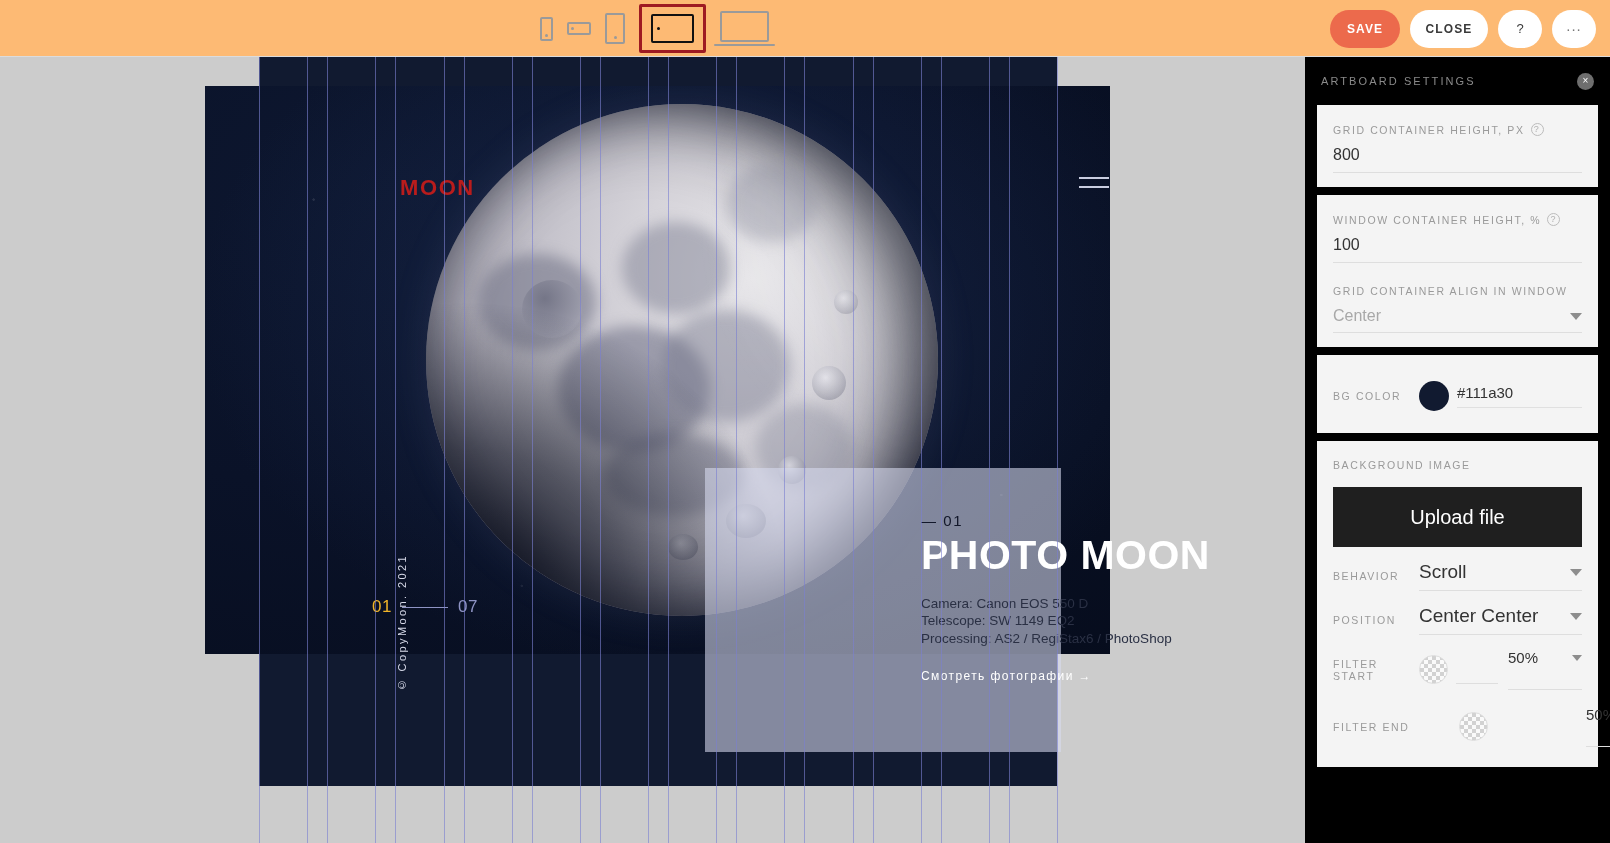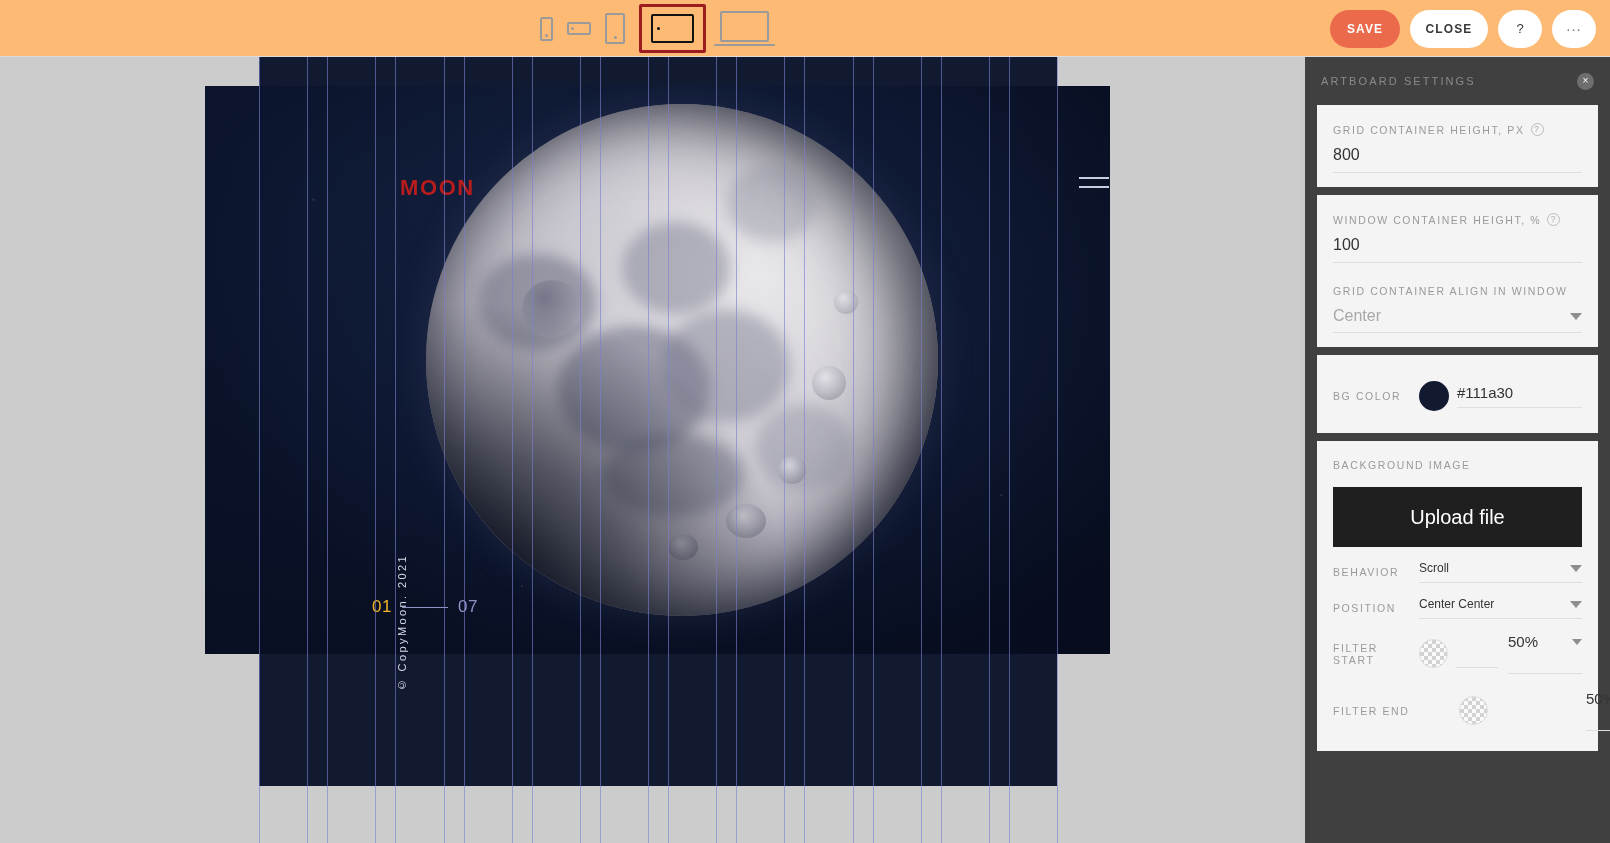--- a/index.html
+++ b/index.html
@@ -175,21 +175,21 @@
   #info-specs { margin-top: 16px; color: #2a3044; font-size: 13.5px; line-height: 1.28; white-space: nowrap;}
   #info-cta {
     margin-top: 22px; color: #ffffff; font-size: 12px;
     letter-spacing: 1.4px; white-space: nowrap; cursor: pointer;
   }
 
   
   #settings-panel {
     position: absolute; right: 0; top: 57px;
     width: 305px; height: 786px;
-    background: #404040;
+    background: #000000;
     z-index: 40;
   }
   #panel-head {
     height: 48px; display:flex; align-items:center;
     padding: 0 16px; justify-content: space-between;
   }
   #panel-title { font-size: 11px; letter-spacing: 2.1px; color: #8a8a8a; }
   #panel-close {
     width: 17px; height: 17px; border-radius: 50%; background: #6e6e6e;
     color:#fff; font-size: 10px; display:flex; align-items:center;
@@ -237,21 +237,21 @@
     border: none; font-size: 20px; cursor:pointer; margin: 6px 0 14px 0;
     font-family: "Liberation Sans", sans-serif;
   }
   .opt-row {
     display:flex; align-items:center; margin-bottom: 14px;
   }
   .opt-label { font-size: 10.5px; letter-spacing: 1.6px; color:#9a9a9a;
                width: 86px; flex:none; }
   .opt-ctrl { flex:1; display:flex; align-items:center; justify-content:space-between;
               border-bottom: 1px solid #dedede; padding-bottom: 7px; cursor:pointer;}
-  .opt-val { font-size: 12px; color:#333; }
+  .opt-val { font-size: 19px; color:#333; }
 
   .filter-row { display:flex; align-items:center; margin-bottom: 16px; }
   .checker {
     width: 29px; height: 29px; border-radius: 50%; flex:none;
     border: 1px solid #dcdcdc; cursor:pointer;
     background-image:
       linear-gradient(45deg, #d2d2d2 25%, transparent 25%, transparent 75%, #d2d2d2 75%),
       linear-gradient(45deg, #d2d2d2 25%, transparent 25%, transparent 75%, #d2d2d2 75%);
     background-size: 8px 8px;
     background-position: 0 0, 4px 4px;
@@ -339,20 +339,32 @@
     </div>
 
   <div id="copyright">© CopyMoon. 2021</div>
 
   <div id="pager">
     <span class="cur">01</span>
     <span class="bar"></span>
     <span class="tot">07</span>
   </div>
 
+  <div id="info-card">
+    <div id="info-inner">
+      <div id="info-index">— 01</div>
+      <div id="info-title">PHOTO MOON</div>
+      <div id="info-specs">
+        <div>Camera: Canon EOS 550 D</div>
+        <div>Telescope: SW 1149 EQ2</div>
+        <div>Processing: AS2 / RegiStax6 / PhotoShop</div>
+      </div>
+      <div id="info-cta">Смотреть фотографии →</div>
+    </div>
+  </div>
 
   <div id="grid-overlay">
       <div class="grid-line" style="left: 259px;"></div>
       <div class="grid-line" style="left: 307.167px;"></div>
       <div class="grid-line" style="left: 327.167px;"></div>
       <div class="grid-line" style="left: 375.333px;"></div>
       <div class="grid-line" style="left: 395.333px;"></div>
       <div class="grid-line" style="left: 443.5px;"></div>
       <div class="grid-line" style="left: 463.5px;"></div>
       <div class="grid-line" style="left: 511.667px;"></div>

